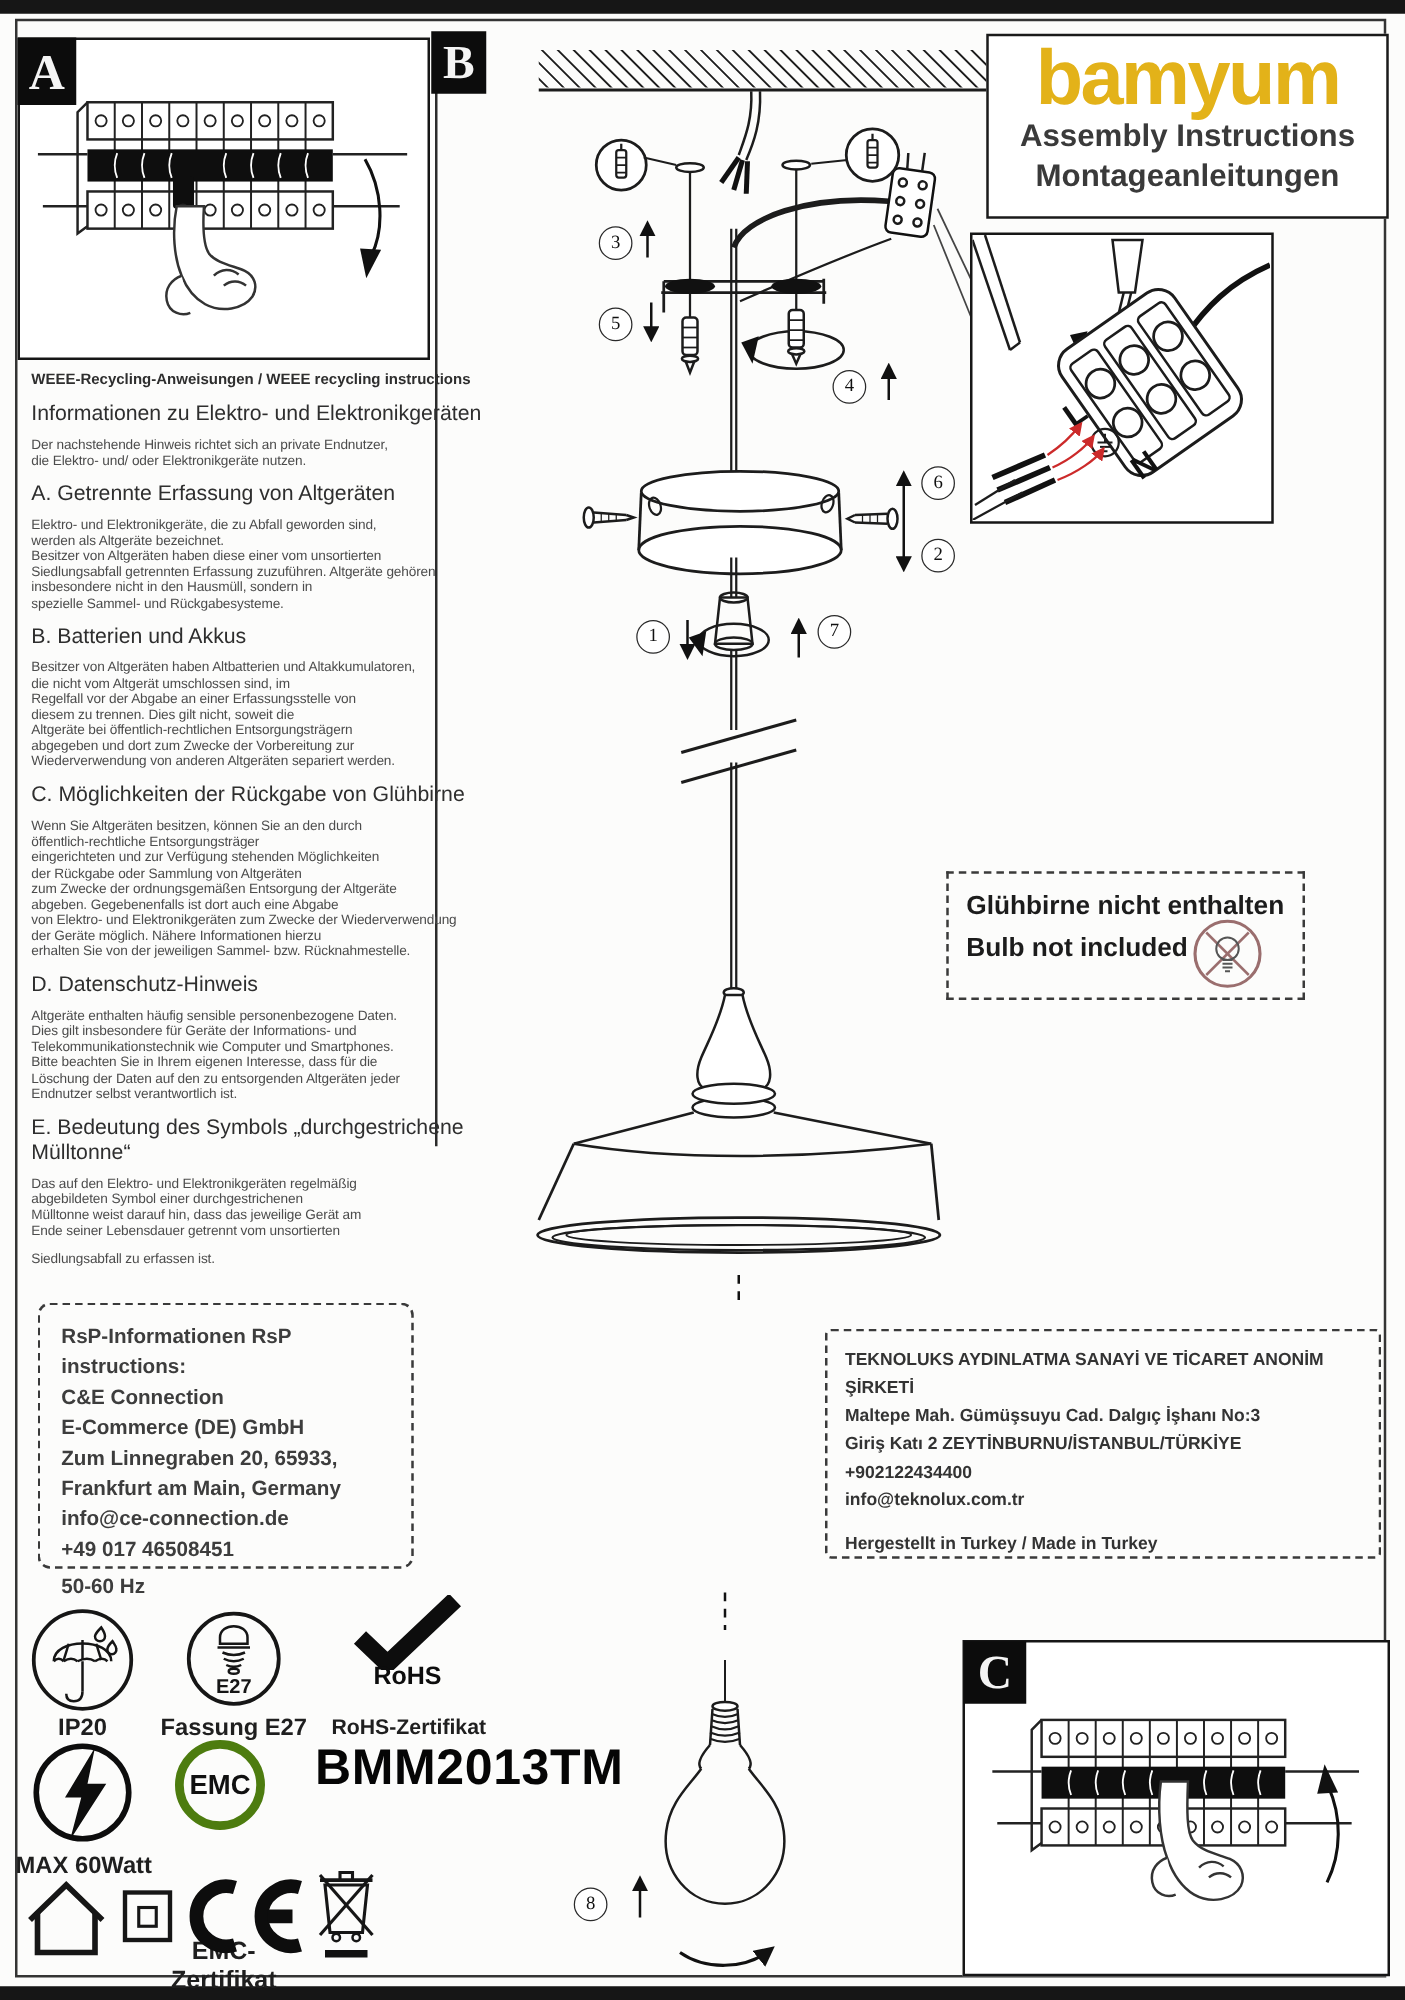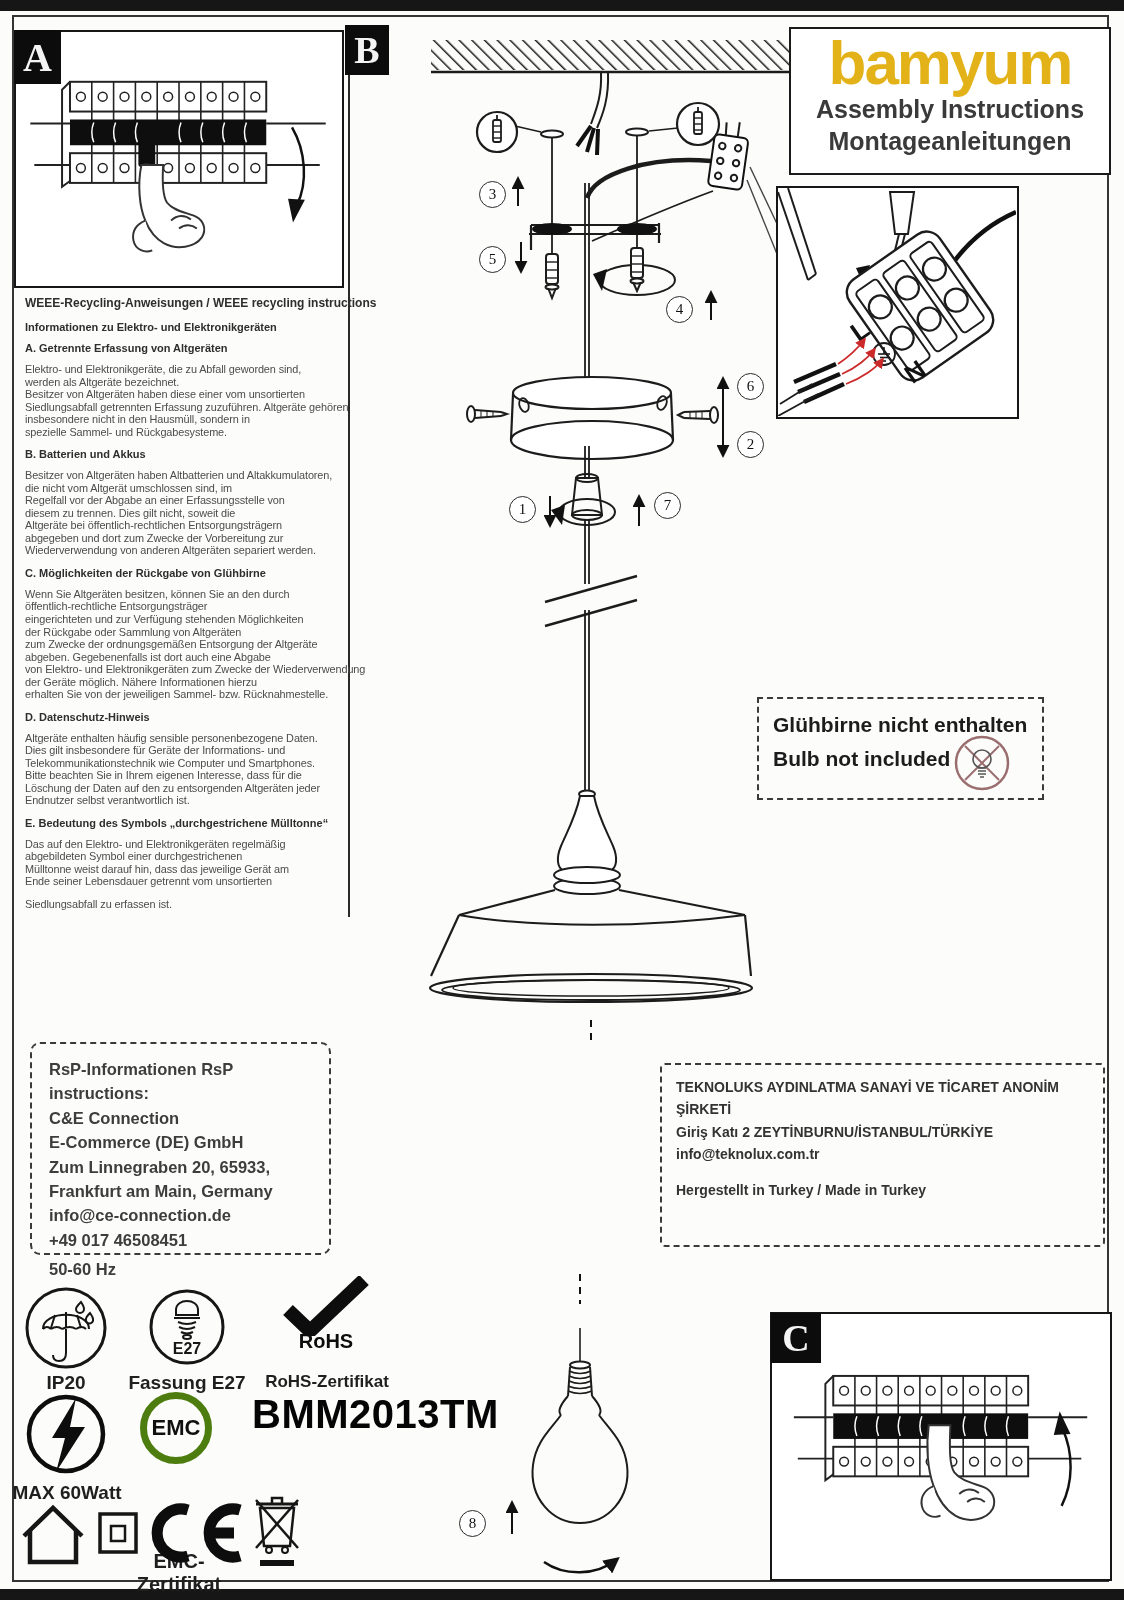--- a/index.html
+++ b/index.html
@@ -13,21 +13,21 @@
 .panel-label{position:absolute;background:#0c0c0c;color:#f4f4f4;display:flex;align-items:center;justify-content:center;
   font-family:"Liberation Serif",serif;font-weight:700}
 .badge{position:absolute;width:27px;height:27px;border:1.6px solid #2a2a2a;border-radius:50%;background:#fff;
   display:flex;align-items:center;justify-content:center;font:15px "Liberation Serif",serif;color:#111;z-index:6}
 .dashed-box{position:absolute;border:2.5px dashed #3a3a3a;background:transparent;z-index:5}
 .brand-box{position:absolute;left:789px;top:27px;width:322px;height:148px;background:#fff;border:2.5px solid #1a1a1a;z-index:5;text-align:center}
 .brand-logo{font-size:62px;font-weight:700;letter-spacing:-2px;line-height:1.02;margin-top:2px}
 .brand-sub{font-size:25px;font-weight:700;color:#3a3a3a;line-height:1.26}
 .weee{position:absolute;left:25px;top:296px;width:383px;z-index:2}
 .weee-title{font-size:12px;font-weight:700;color:#2e2e2e;margin-bottom:11px}
-.weee-h{font-size:11px;font-weight:700;color:#2e2e2e;margin-bottom:9px}
+.weee-h{font-size:17px;font-weight:400;color:#2e2e2e;margin-bottom:9px}
 .weee-b{font-size:10.9px;line-height:1.15;color:#4c4c4c;white-space:pre-line;margin-bottom:10px;letter-spacing:-0.1px}
 .notice{left:757px;top:697px;width:287px;height:103px;padding:9px 0 0 14px}
 .notice div{font-size:21px;font-weight:700;color:#1c1c1c;line-height:1.6}
 .rsp{left:30px;top:1042px;width:301px;height:213px;border-radius:10px;padding:13px 0 0 17px}
 .rsp div{font-size:16.5px;font-weight:700;color:#3d3d3d;line-height:1.48}
 .rsp .last{margin-top:5px}
 .mfr{left:660px;top:1063px;width:445px;height:184px;border-radius:5px;padding:11px 0 0 14px}
 .mfr div{font-size:14px;font-weight:700;color:#333;line-height:1.6}
 .mfr .foot{margin-top:13px}
 .cert-label{position:absolute;font-weight:700;color:#1f1f1f;text-align:center;font-size:18px;z-index:3}
@@ -359,20 +359,22 @@
         <path d="M60,176 C72,168 80,160 86,152" marker-end="url(#mR)"></path>
         <path d="M64,186 C78,180 90,170 96,162" marker-end="url(#mR)"></path>
         <path d="M68,196 C84,190 98,180 104,172" marker-end="url(#mR)"></path>
       </g>
     </svg>
   </div>
 
   <div class="weee">
     <div class="weee-title">WEEE-Recycling-Anweisungen / WEEE recycling instructions</div>
     <div class="weee-h">Informationen zu Elektro- und Elektronikgeräten</div>
+    <div class="weee-b">Der nachstehende Hinweis richtet sich an private Endnutzer,
+ die Elektro- und/ oder Elektronikgeräte nutzen.</div>
     <div class="weee-h">A. Getrennte Erfassung von Altgeräten</div>
     <div class="weee-b">Elektro- und Elektronikgeräte, die zu Abfall geworden sind,
  werden als Altgeräte bezeichnet.
 Besitzer von Altgeräten haben diese einer vom unsortierten
 Siedlungsabfall getrennten Erfassung zuzuführen. Altgeräte gehören
 insbesondere nicht in den Hausmüll, sondern in
 spezielle Sammel- und Rückgabesysteme.</div>
     <div class="weee-h">B. Batterien und Akkus</div>
     <div class="weee-b">Besitzer von Altgeräten haben Altbatterien und Altakkumulatoren,
  die nicht vom Altgerät umschlossen sind, im
@@ -424,21 +426,23 @@
     <div>E-Commerce (DE) GmbH</div>
     <div>Zum Linnegraben 20, 65933,</div>
     <div>Frankfurt am Main, Germany</div>
     <div>info@ce-connection.de</div>
     <div>+49 017 46508451</div>
     <div class="last">50-60 Hz</div>
   </div>
 
   <div class="dashed-box mfr">
     <div>TEKNOLUKS AYDINLATMA SANAYİ VE TİCARET ANONİM ŞİRKETİ</div>
+    <div>Maltepe Mah. Gümüşsuyu Cad. Dalgıç İşhanı No:3</div>
     <div>Giriş Katı 2 ZEYTİNBURNU/İSTANBUL/TÜRKİYE</div>
+    <div>+902122434400</div>
     <div>info@teknolux.com.tr</div>
     <div class="foot">Hergestellt in Turkey / Made in Turkey</div>
   </div>
 
   <svg class="icon" style="left:24px;top:1286px" width="84" height="84" viewBox="0 0 84 84">
     <circle cx="42" cy="42" r="39" fill="none" stroke="#161616" stroke-width="3"></circle>
     <g fill="none" stroke="#161616" stroke-width="2">
       <path d="M19,43 C19,24 65,24 65,43 M19,43 Q23,39 27,43 M27,43 Q33,39 38,43 M38,43 Q46,39 52,43 M52,43 Q58,39 62,43"></path>
       <line x1="42" y1="26" x2="42" y2="42"></line>
         <path d="M31,29 L27,42"></path>

